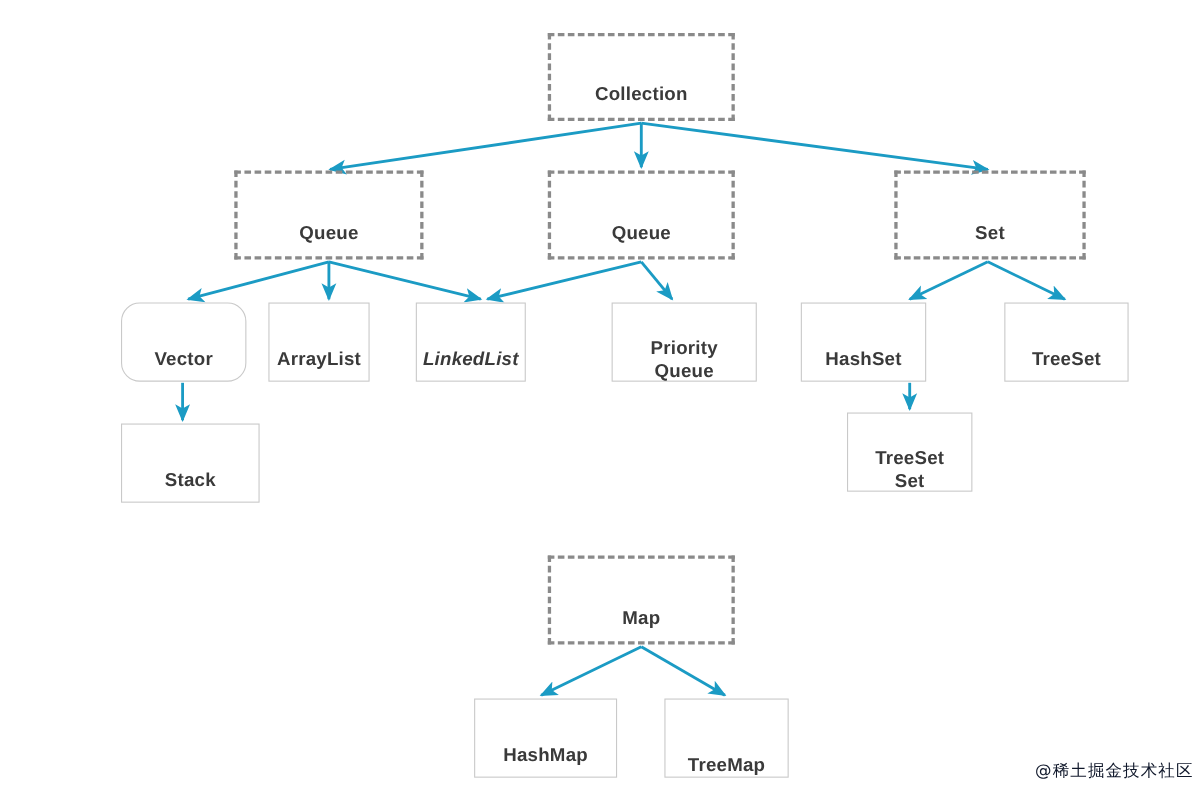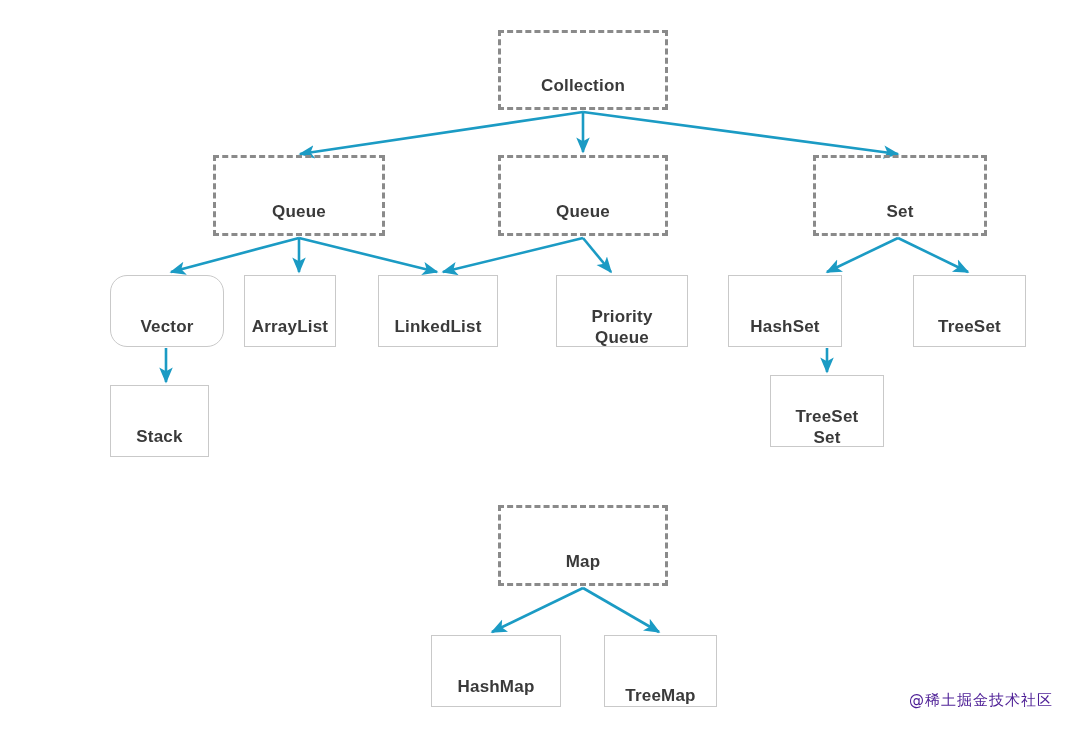--- a/index.html
+++ b/index.html
@@ -47,23 +47,23 @@
     font-size: 17px;
   }
   .node .label {
     line-height: 1.18;
     white-space: pre-line;
     pointer-events: none;
     margin-top: 33px;
   }
   #watermark {
     position: absolute;
-    right: 34px;
+    right: 2px;
     bottom: 22px;
-    color: #4c1d95;
+    color: #0f172a;
     font-size: 15px;
     letter-spacing: 1px;
     font-family: "DejaVu Sans", sans-serif;
     user-select: none;
   }
 </style>
 </head>
 <body>
 
 <div id="canvas">
@@ -104,34 +104,34 @@
       </div>
       <div class="node iface" style="left: 813px; top: 155px; width: 174px; height: 81px;">
         <span class="label">Set</span>
       </div>
       <div class="node clazz" style="left: 110px; top: 275px; width: 114px; height: 72px; border-radius: 17px;">
         <span class="label">Vector</span>
       </div>
       <div class="node clazz" style="left: 244px; top: 275px; width: 92px; height: 72px;">
         <span class="label">ArrayList</span>
       </div>
-      <div class="node clazz" style="left: 378px; top: 275px; width: 120px; height: 72px;">
+      <div class="node clazz" style="left: 378px; top: 275px; width: 100px; height: 72px; font-style: italic;">
         <span class="label">LinkedList</span>
       </div>
       <div class="node clazz" style="left: 556px; top: 275px; width: 132px; height: 72px;">
         <span class="label">Priority
 Queue</span>
       </div>
       <div class="node clazz" style="left: 728px; top: 275px; width: 114px; height: 72px;">
         <span class="label">HashSet</span>
       </div>
       <div class="node clazz" style="left: 913px; top: 275px; width: 113px; height: 72px;">
         <span class="label">TreeSet</span>
       </div>
-      <div class="node clazz" style="left: 110px; top: 385px; width: 99px; height: 72px;">
+      <div class="node clazz" style="left: 110px; top: 385px; width: 126px; height: 72px;">
         <span class="label">Stack</span>
       </div>
       <div class="node clazz" style="left: 770px; top: 375px; width: 114px; height: 72px;">
         <span class="label">TreeSet
 Set</span>
       </div>
       <div class="node iface" style="left: 498px; top: 505px; width: 170px; height: 81px;">
         <span class="label">Map</span>
       </div>
       <div class="node clazz" style="left: 431px; top: 635px; width: 130px; height: 72px;">

